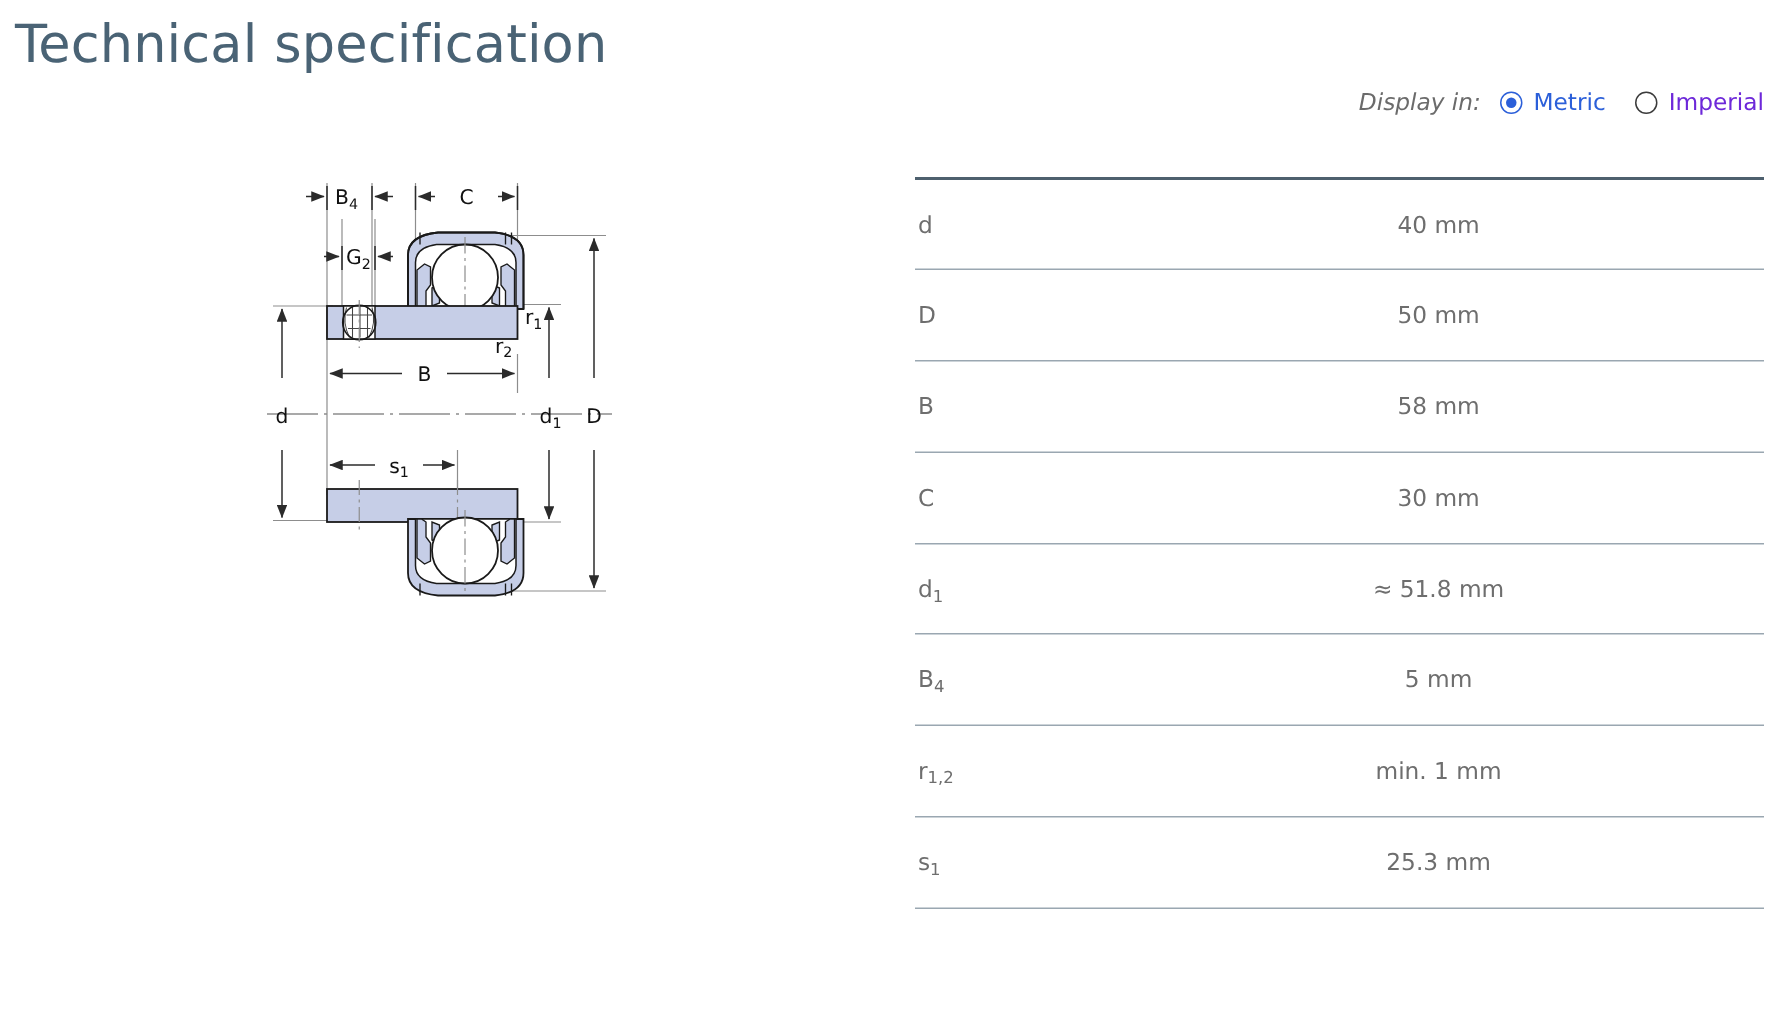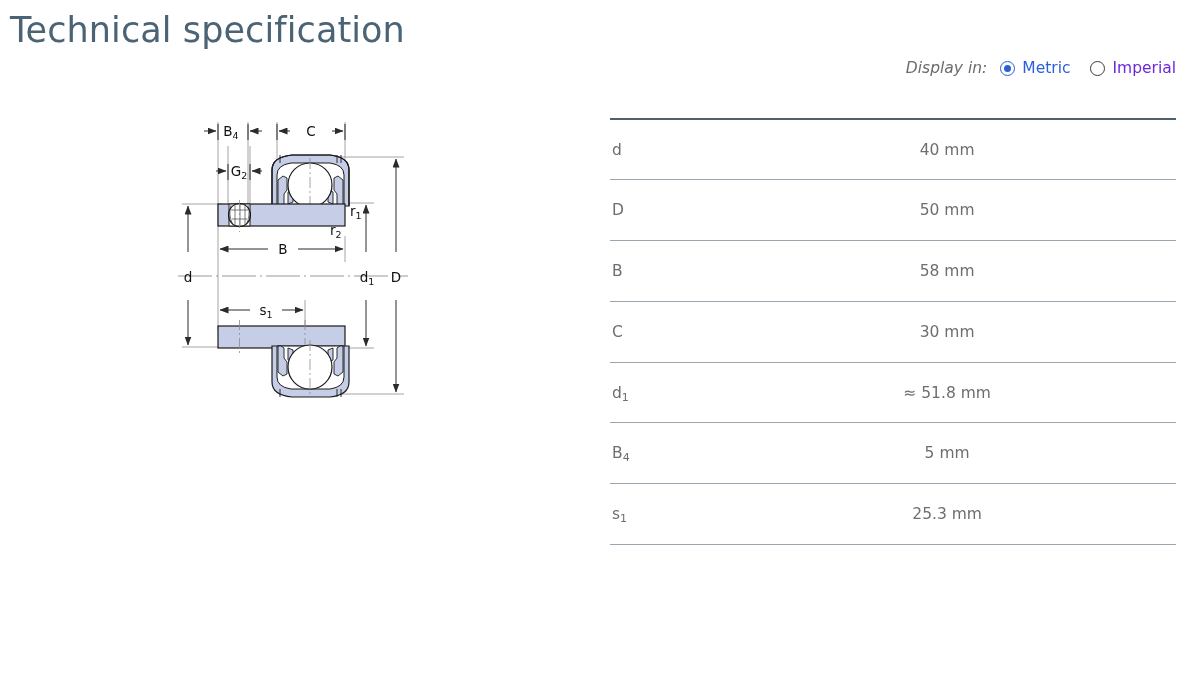--- a/index.html
+++ b/index.html
@@ -304,18 +304,22 @@
         </tr>
         <tr>
           <td class="dim-sym">d<sub>1</sub></td>
           <td class="dim-val">≈ 51.8 mm</td>
         </tr>
         <tr>
           <td class="dim-sym">B<sub>4</sub></td>
           <td class="dim-val">5 mm</td>
         </tr>
         <tr>
+          <td class="dim-sym">r<sub>1,2</sub></td>
+          <td class="dim-val">min. 1 mm</td>
+        </tr>
+        <tr>
           <td class="dim-sym">s<sub>1</sub></td>
           <td class="dim-val">25.3 mm</td>
         </tr>
       </tbody>
   </table>
 </div>
 
 </body></html>

